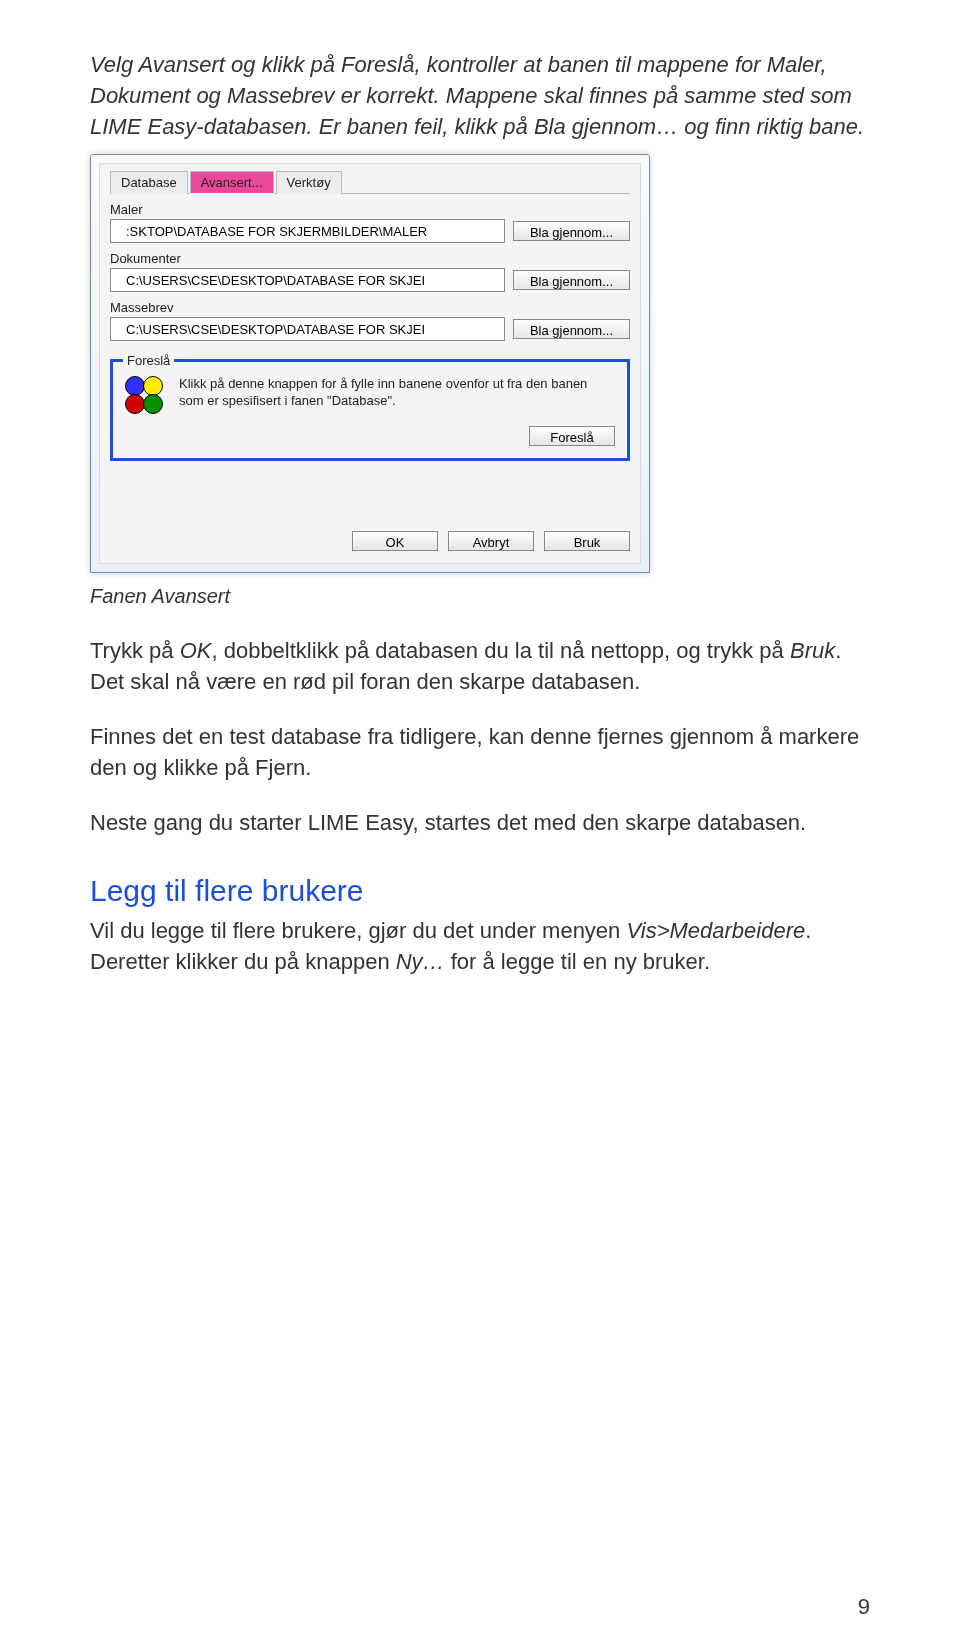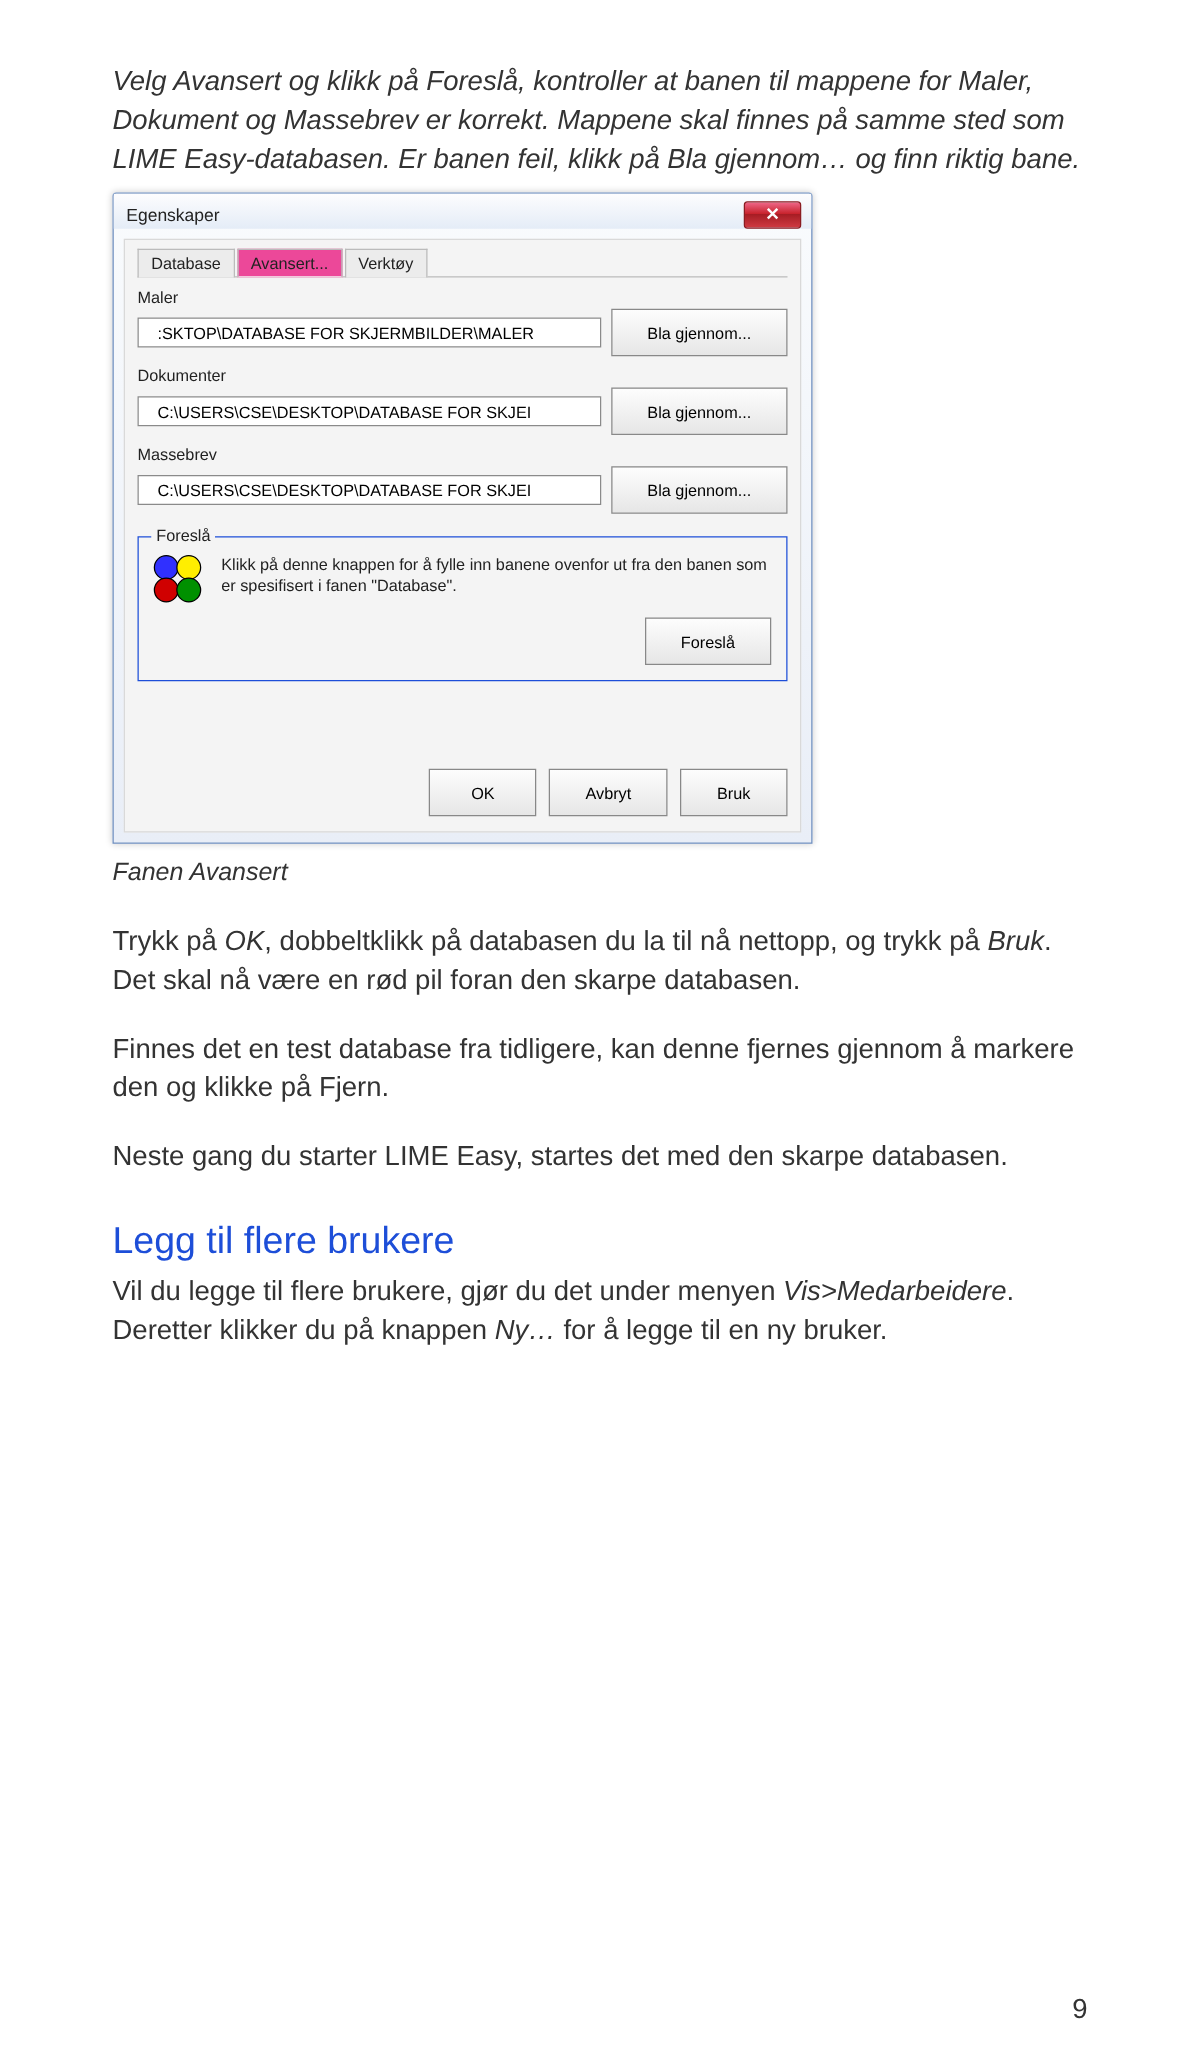--- a/index.html
+++ b/index.html
@@ -95,30 +95,30 @@
     flex: 1;
     border: 1px solid #8a8a8a;
     background: #fff;
     padding: 3px 15px;
     font-size: 13px;
     height: 24px;
   }
   .browse-btn, .std-btn {
     border: 1px solid #888;
     background: linear-gradient(#fdfdfd,#e6e6e6);
-    padding: 3px 28px;
+    padding: 3px 16px;
     font-size: 13px;
     cursor: pointer;
     min-width: 96px;
     text-align: center;
-    height: 38px;
+    height: 20px;
   }
   .foresla-box {
     margin-top: 18px;
-    border: 1px solid #1d4ed8;
+    border: 3px solid #1d4ed8;
     padding: 14px 12px 12px 12px;
     position: relative;
   }
   .foresla-box .legend {
     position: absolute;
     top: -9px; left: 10px;
     background: #f4f4f4;
     padding: 0 4px;
     font-size: 13px;
   }
@@ -190,26 +190,20 @@
 </style>
 </head>
 <body>
 
 <p class="intro-text">
   <span>Velg Avansert og klikk på Foreslå, kontroller at banen til mappene for Maler, Dokument og Massebrev er korrekt. Mappene skal finnes på samme sted som LIME Easy-databasen. Er banen feil, klikk på Bla gjennom… og finn riktig bane.</span>
 </p>
 
 <div class="dialog-wrap">
   <div class="dialog">
-    <div class="titlebar">
-      <span class="title">Egenskaper</span>
-      <div class="close-btn">
-        <span>✕</span>
-      </div>
-    </div>
     <div class="dialog-body">
       <div class="tabs">
         <div class="tab">Database</div>
         <div class="tab active">Avansert...</div>
         <div class="tab">Verktøy</div>
       </div>
 
       <div class="field-label">Maler</div>
       <div class="field-row">
         <input class="path-input" value=":SKTOP\DATABASE FOR SKJERMBILDER\MALER" style="">

